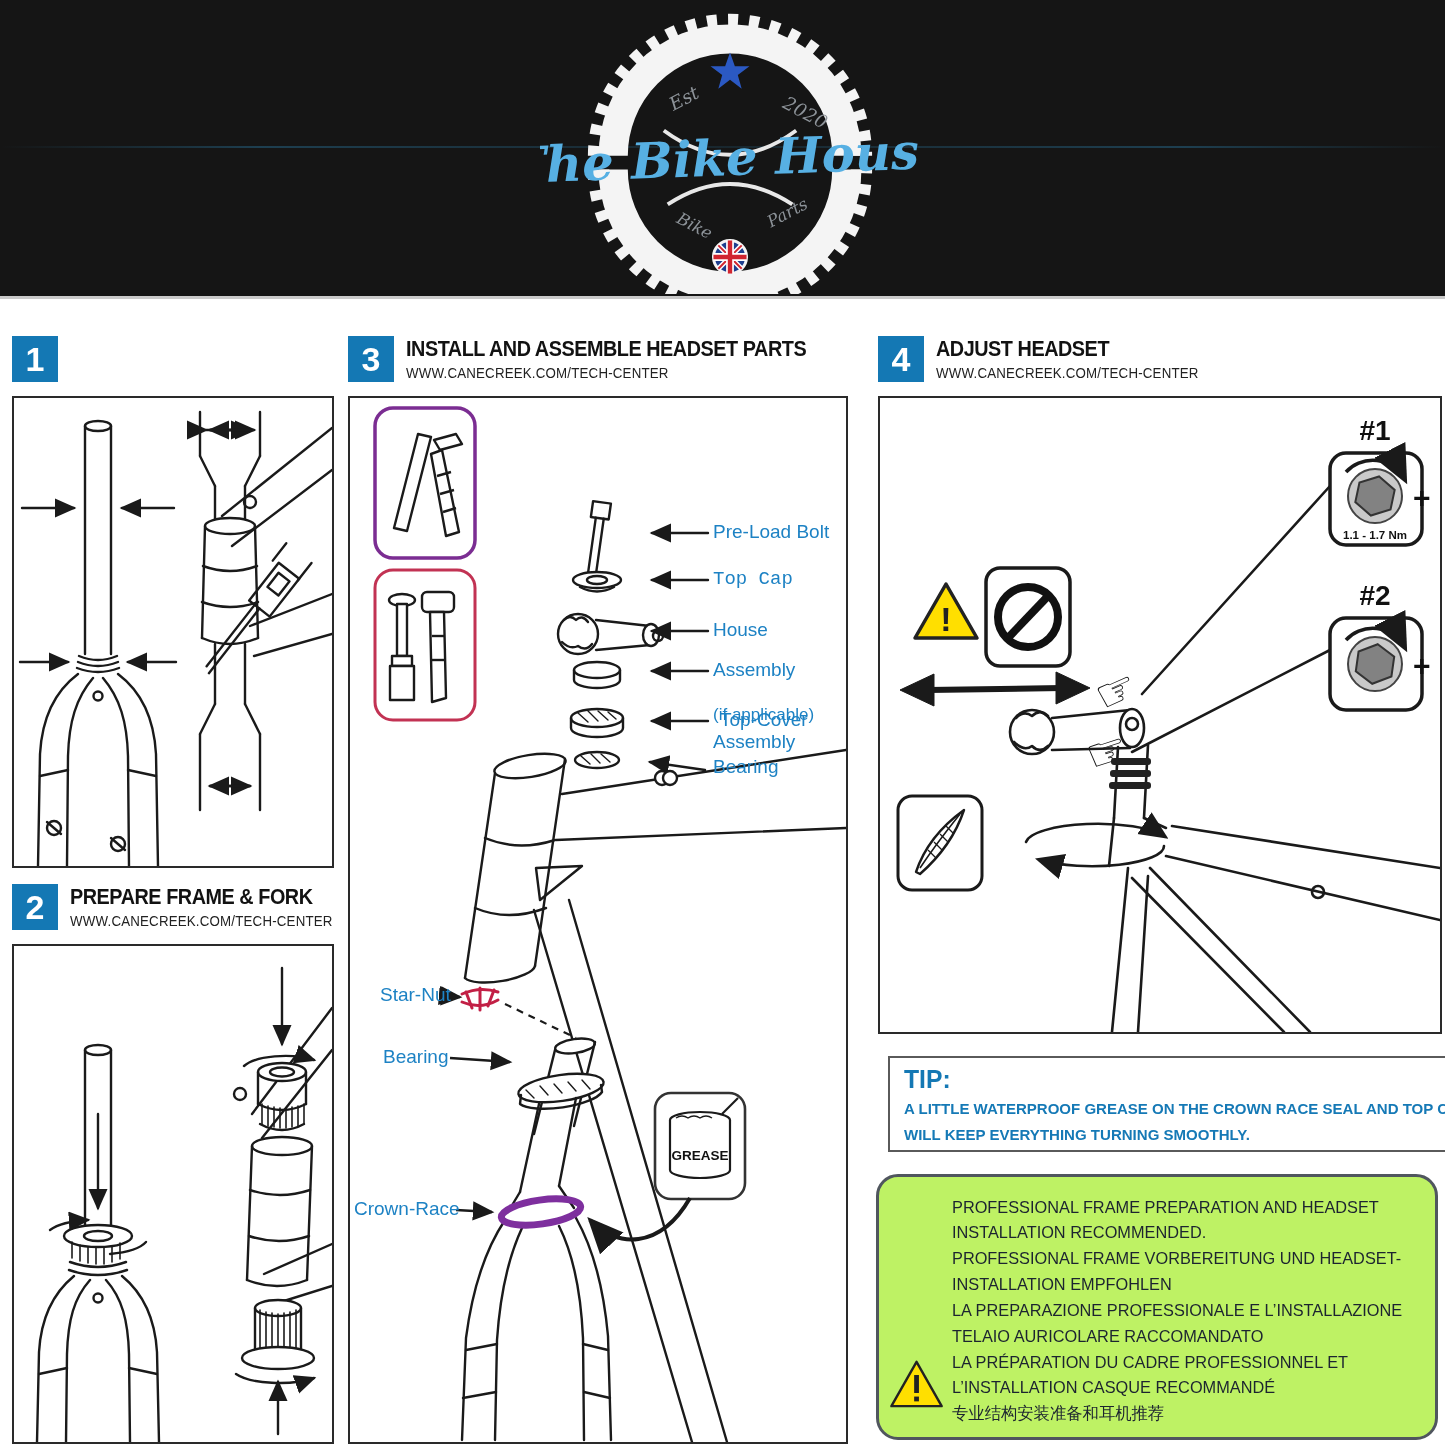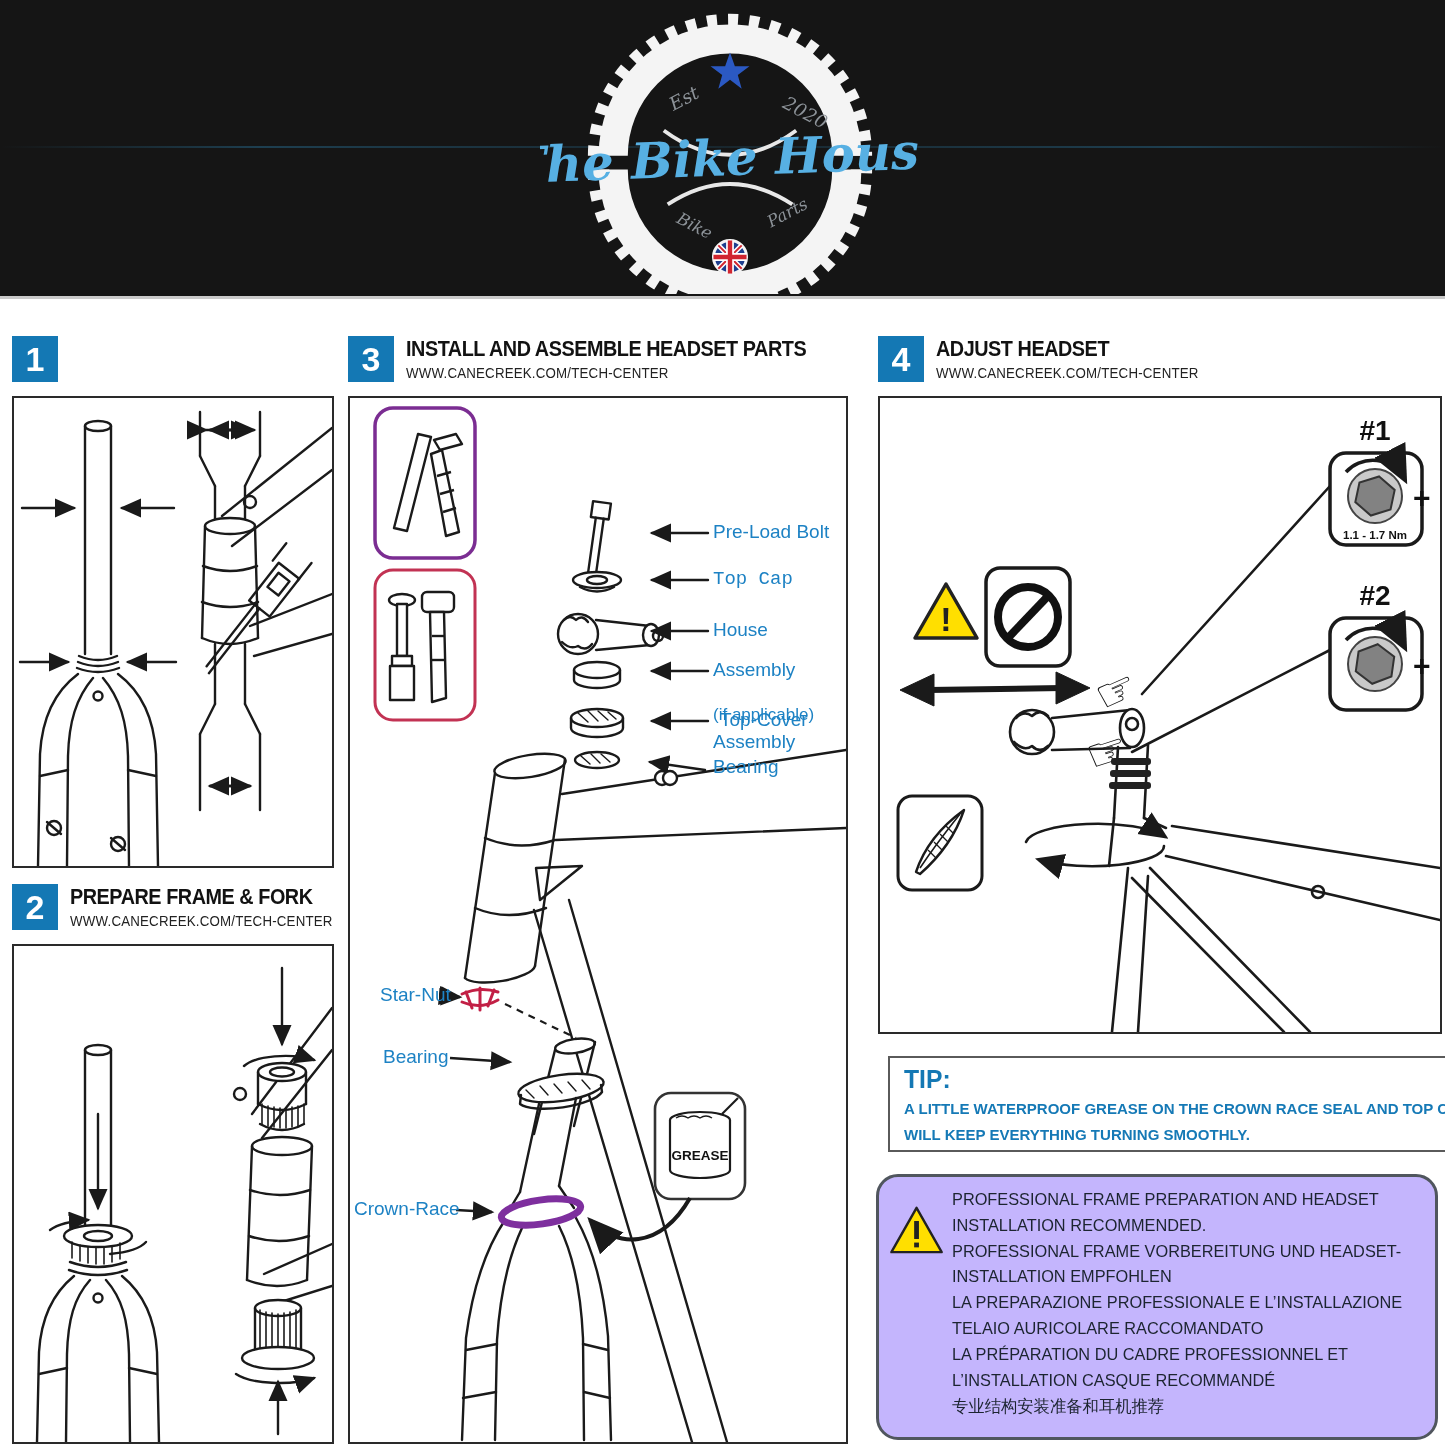--- a/index.html
+++ b/index.html
@@ -26,21 +26,21 @@
   
   .plabel{position:absolute;color:#1d82c4;font-size:19px;white-space:nowrap;}
   .plabel.small{font-size:17px;margin-top:24px;}
 
   
   .tipbox{position:absolute;left:876px;top:1056px;width:562px;height:96px;border:2px solid #5a5a5a;background:#fff;padding:6px 14px;box-sizing:border-box;margin-left:12px;}
   .tip-h{color:#1478b4;font-weight:bold;font-size:26px;transform:scaleX(0.95);transform-origin:left center;}
   .tip-b{color:#1579b6;font-weight:bold;font-size:15.5px;line-height:1.55;margin-top:2px;transform:scaleX(0.97);transform-origin:left center;white-space:nowrap;}
 
   
-  .notice{position:absolute;left:876px;top:1174px;width:562px;height:266px;background:#c4b5fd;border:3px solid #50565e;border-radius:22px;box-sizing:border-box;display:flex;align-items:flex-start;padding:10px 14px 10px 10px;gap:8px;}
+  .notice{position:absolute;left:876px;top:1174px;width:562px;height:266px;background:#bef264;border:3px solid #50565e;border-radius:22px;box-sizing:border-box;display:flex;align-items:flex-end;padding:10px 14px 10px 10px;gap:8px;}
   .notice-txt{color:#1c2430;font-size:17px;line-height:1.52;transform:scaleX(0.96);transform-origin:left center;white-space:nowrap;}
 </style>
 </head>
 <body>
 
 <div class="hdr">
   <div class="hdr-glow"></div>
   <div class="logo-wrap">
     <svg width="380" height="292" viewBox="0 0 380 300">
 

